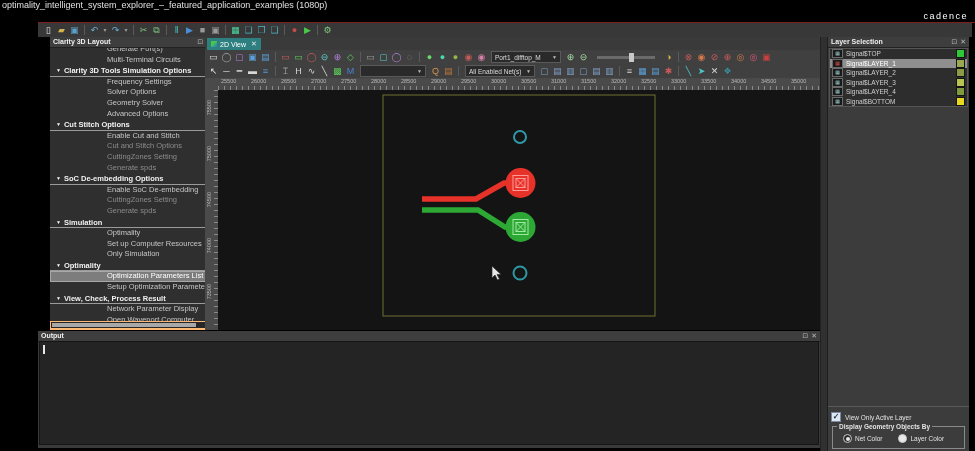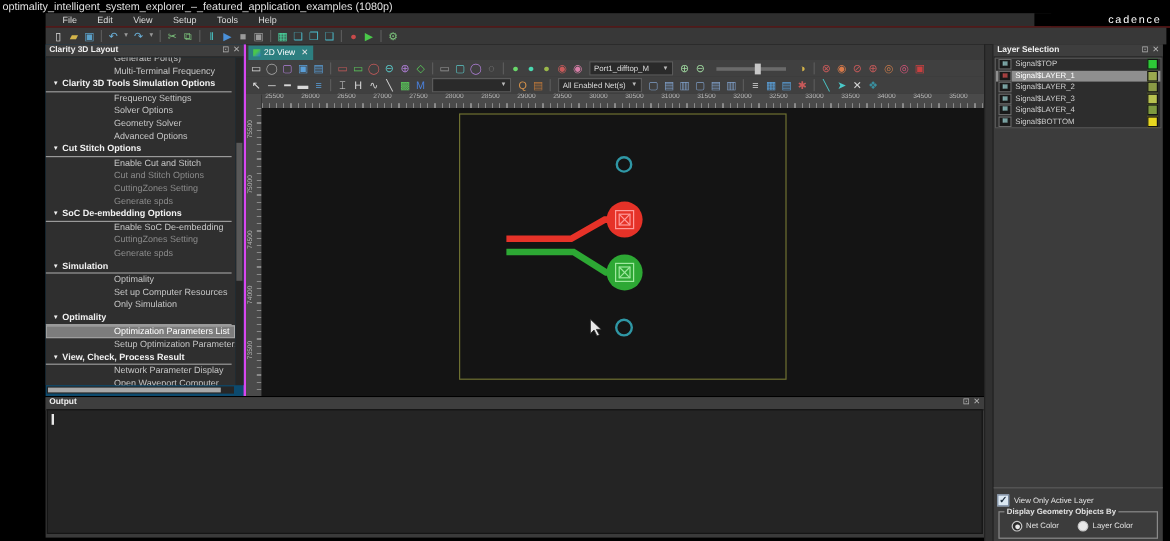--- a/index.html
+++ b/index.html
@@ -12,21 +12,21 @@
   .menubar{left:38px;top:11px;width:824px;height:11px;background:#2e2e2e;display:flex;align-items:center;padding-left:14px;gap:17px;}
   .menu-item{font-size:7.5px;color:#ddd;line-height:11px;}
   .cadence-zone{left:862px;top:11px;width:106px;height:11px;background:#000;color:#fff;font-size:9px;line-height:11px;text-align:right;padding-right:6px;letter-spacing:1.5px;}
   .redline{left:38px;top:22px;width:937px;height:1px;background:#7d1f1f;}
   .toolbar{left:38px;top:23px;width:930px;height:14px;background:#383838;display:flex;align-items:center;padding-left:4px;}
   .ticon{width:13px;height:12px;font-size:9px;line-height:12px;text-align:center;flex:0 0 auto;}
   .ticon.sm{width:8px;font-size:6px;}
   .tsep{width:1px;height:10px;background:#5a5a5a;margin:0 3px;flex:0 0 auto;}
 
   
-  .left-panel{left:38px;top:37px;width:165px;height:293px;background:#0c4a6e;border-right:2px solid #d946ef;}
+  .left-panel{left:50px;top:37px;width:165px;height:293px;background:#fdba74;border-right:2px solid #ef4444;}
   .panel-header{height:10px;background:#3e3e3e;border-bottom:1px solid #222;color:#eee;font-size:7px;font-weight:bold;line-height:10px;padding:0 3px;display:flex;align-items:center;}
   .panel-header .sp{flex:1;}
   .ph-icon{font-size:7px;color:#b5b5b5;font-weight:normal;margin-left:3px;}
   .tree-wrap{position:absolute;left:0;top:11px;right:7px;bottom:9px;background:#2f2f2f;overflow:hidden;}
   .tree-inner{margin-top:-4px;}
   .tree-item{height:10.6px;line-height:10.6px;padding-left:57px;font-size:7.5px;color:#c6c6c6;white-space:nowrap;}
   .tree-item.dis{color:#8b8b8b;}
   .tree-item.sel{background:#7d7d7d;color:#fff;box-shadow:inset 0 0 0 1px #a8a8a8;}
   .tree-header{height:10.6px;line-height:10.6px;padding-left:6px;font-size:7.5px;font-weight:bold;color:#f2f2f2;border-bottom:1px solid #9a9a9a;margin-right:3px;white-space:nowrap;}
   .tri{font-size:5px;margin-right:3px;vertical-align:1px;}
@@ -92,28 +92,20 @@
   .radio.on::after{content:'';position:absolute;inset:1.5px;border-radius:50%;background:#e8e8e8;}
   .radio.filled{background:#e8e8e8;}
 </style>
 </head>
 <body>
 
 <div id="stage">
 
   <div class="abs titlebar">optimality_intelligent_system_explorer_–_featured_application_examples (1080p)</div>
 
-  <div class="abs menubar">
-      <span class="menu-item">File</span>
-      <span class="menu-item">Edit</span>
-      <span class="menu-item">View</span>
-      <span class="menu-item">Setup</span>
-      <span class="menu-item">Tools</span>
-      <span class="menu-item">Help</span>
-    </div>
   <div class="abs cadence-zone">cadence</div>
   <div class="abs redline"></div>
 
   <div class="abs toolbar">
       <div class="ticon" style="color: rgb(224, 224, 224);">▯</div>
       <div class="ticon" style="color: rgb(212, 180, 74);">▰</div>
       <div class="ticon" style="color: rgb(90, 160, 200);">▣</div>
       <div class="tsep"></div>
       <div class="ticon" style="color: rgb(106, 176, 216);">↶</div>
       <div class="ticon sm" style="color: rgb(154, 154, 154);">▾</div>
@@ -142,21 +134,21 @@
   <div class="abs left-panel">
     <div class="panel-header">
       <span>Clarity 3D Layout</span>
       <span class="sp"></span>
       <span class="ph-icon">⊡</span>
       <span class="ph-icon">✕</span>
     </div>
     <div class="tree-wrap">
       <div class="tree-inner">
           <div class="tree-item">Generate Port(s)</div>
-          <div class="tree-item">Multi-Terminal Frequency</div>
+          <div class="tree-item">Multi-Terminal Circuits</div>
           <div class="tree-header"><span class="tri">▼</span><span>Clarity 3D Tools Simulation Options</span></div>
           <div class="tree-item">Frequency Settings</div>
           <div class="tree-item">Solver Options</div>
           <div class="tree-item">Geometry Solver</div>
           <div class="tree-item">Advanced Options</div>
           <div class="tree-header"><span class="tri">▼</span><span>Cut Stitch Options</span></div>
           <div class="tree-item">Enable Cut and Stitch</div>
           <div class="tree-item dis">Cut and Stitch Options</div>
           <div class="tree-item dis">CuttingZones Setting</div>
           <div class="tree-item dis">Generate spds</div>

